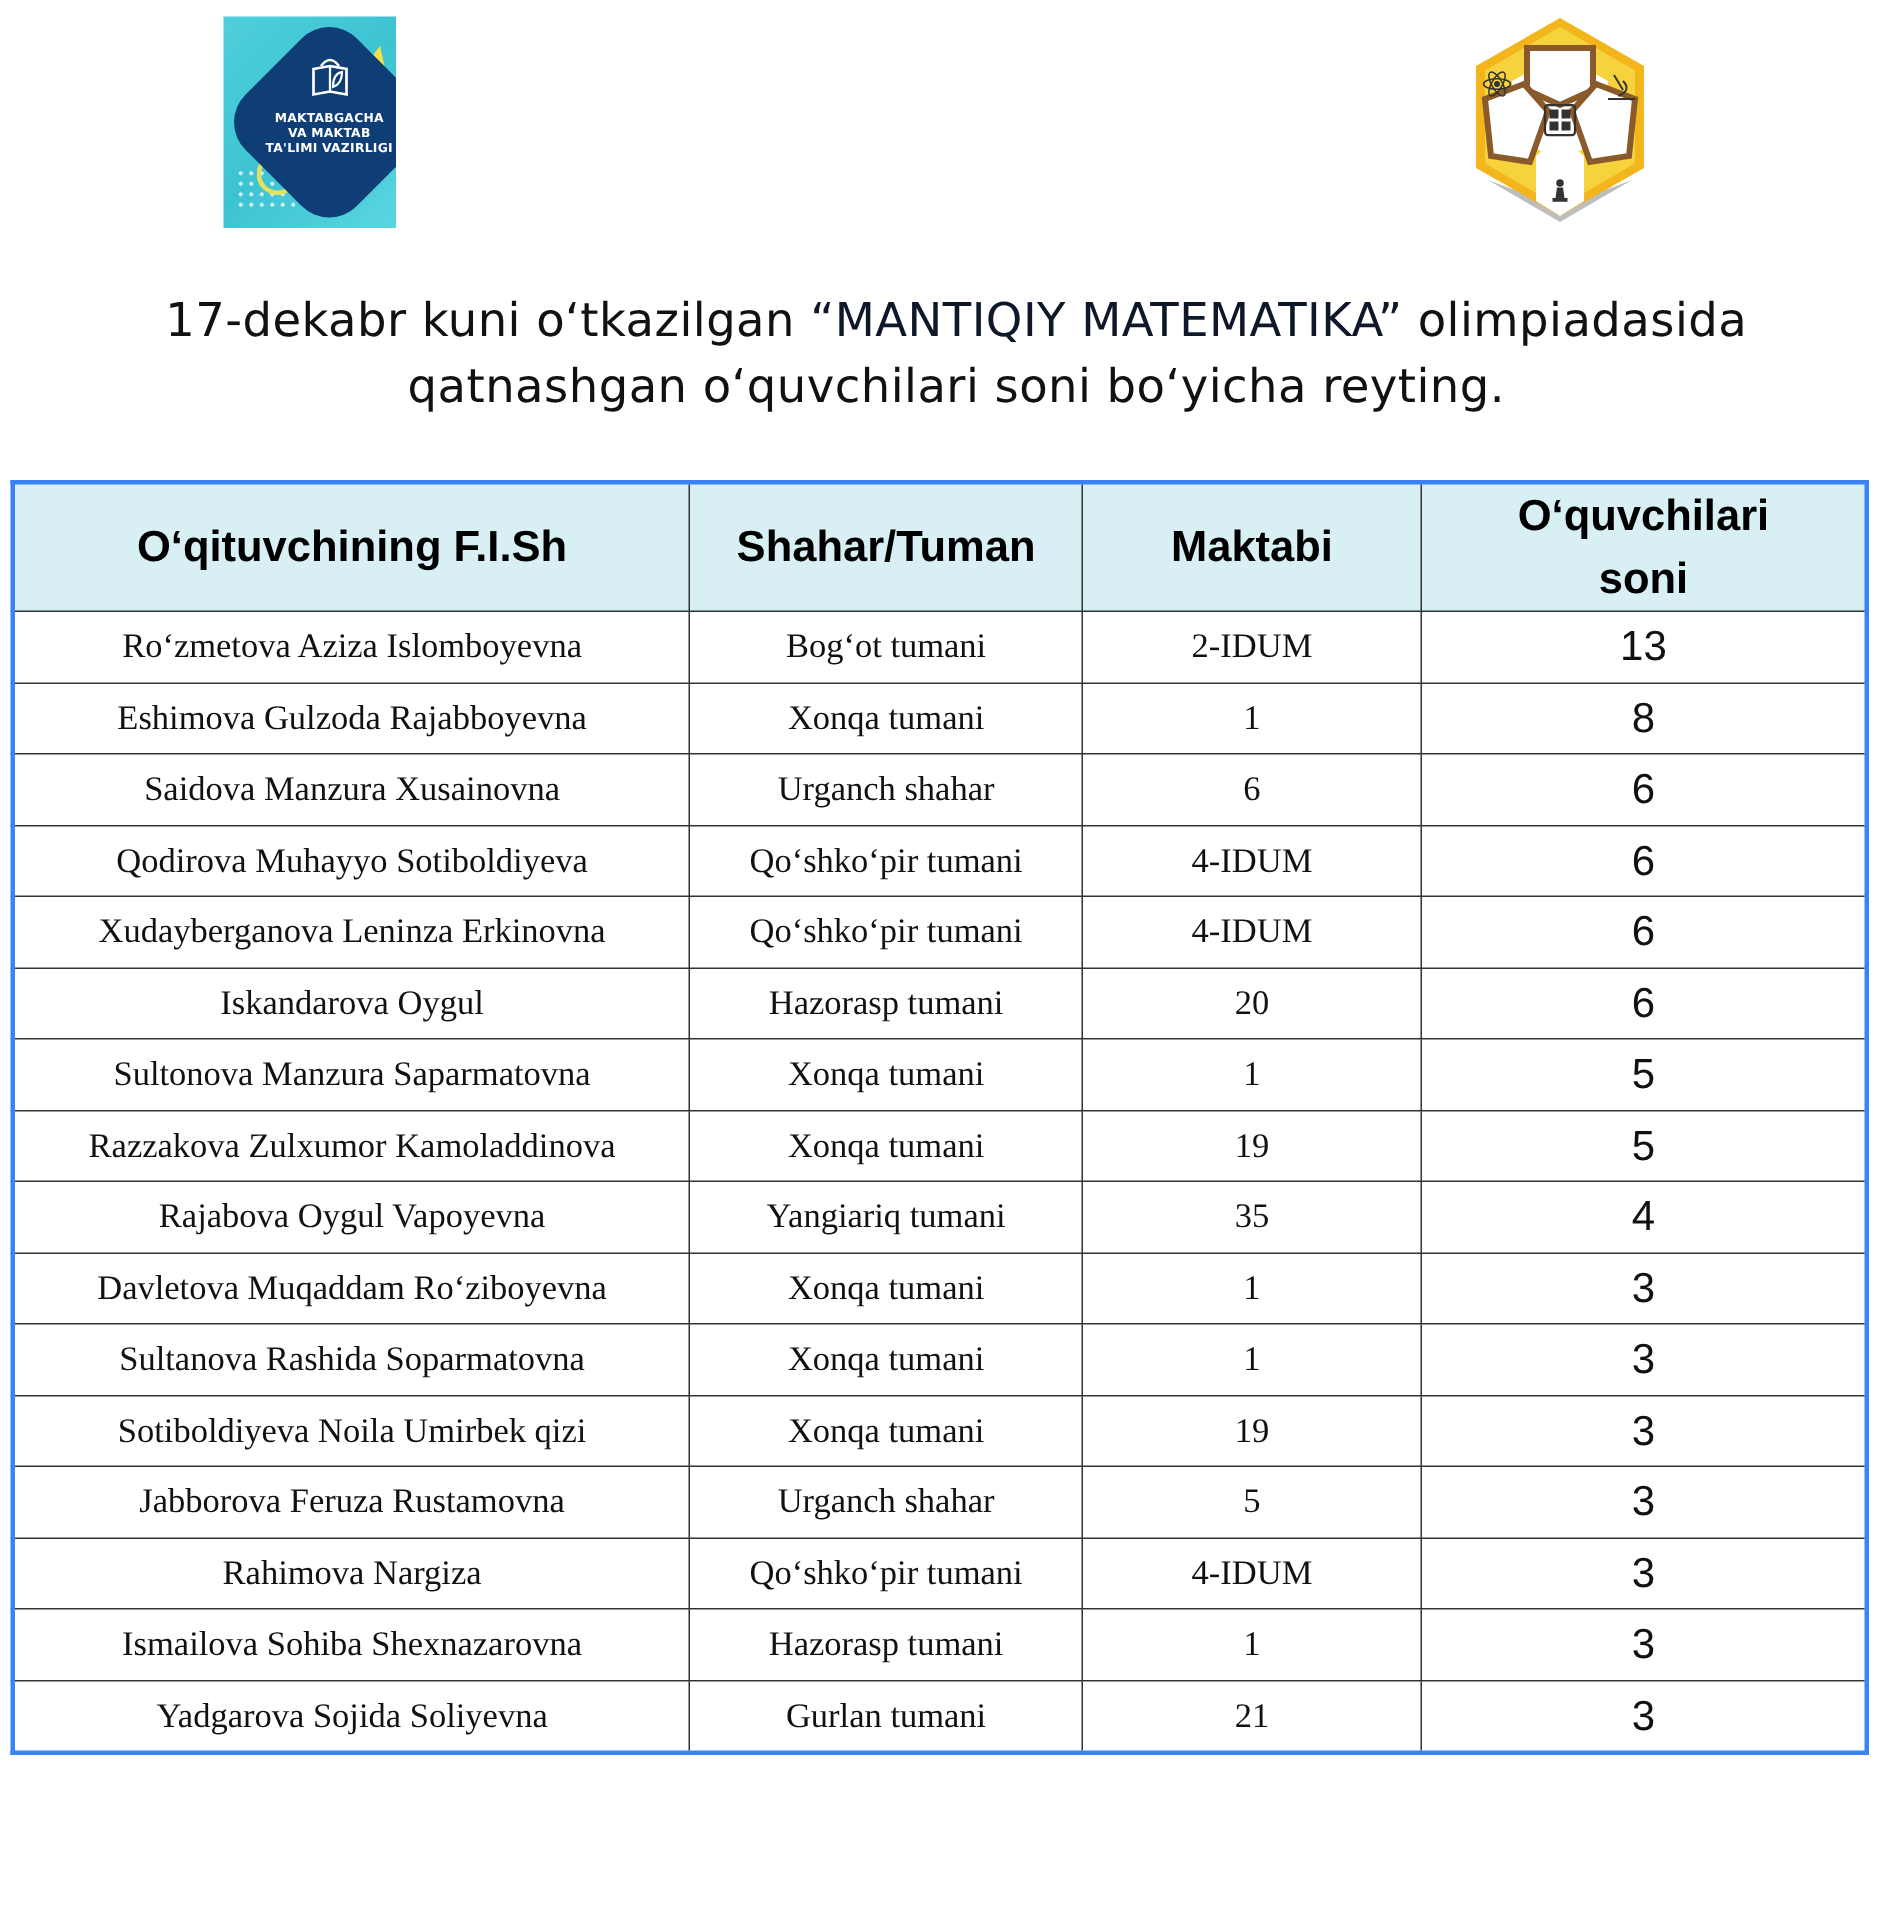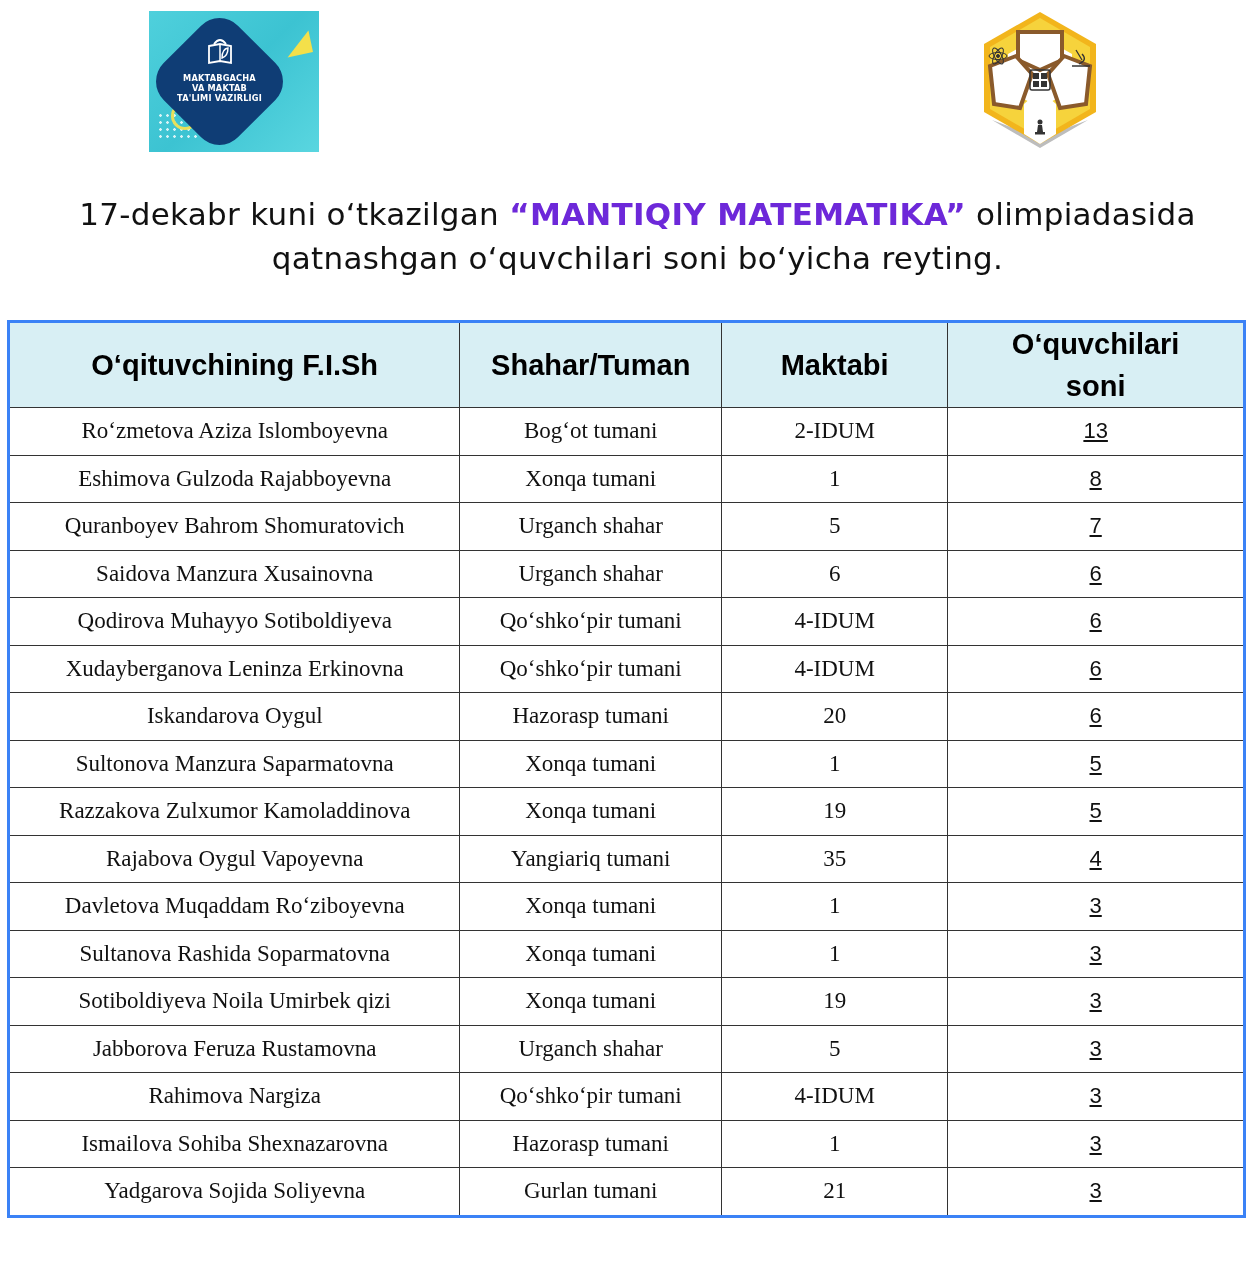--- a/index.html
+++ b/index.html
@@ -1,19 +1,19 @@
 <!DOCTYPE html>
 <html><head>
   <meta charset="utf-8">
   <style>
     html, body { margin: 0; padding: 0; background: #ffffff; }
     body { width: 1255px; height: 1280px; position: relative; overflow: hidden; font-family: "DejaVu Sans", sans-serif; color: #111; }
 
     .logo-left {
-      position: absolute; left: 149px; top: 11px; width: 170px; height: 141px;
+      position: absolute; left: 149px; top: 11px; width: 115px; height: 141px;
       background: linear-gradient(135deg, #4fd0dc 0%, #3cc3d2 50%, #5ad6e0 100%);
       overflow: hidden;
     }
     .logo-left .deco-tri {
       position: absolute; right: 8px; top: 22px; width: 0; height: 0;
       border-left: 26px solid transparent; border-bottom: 22px solid #f4e04a; transform: rotate(-12deg);
     }
     .logo-left .deco-dots {
       position: absolute; left: 8px; bottom: 10px; width: 40px; height: 30px;
       background-image: radial-gradient(#ffffff 1.2px, transparent 1.5px);
@@ -34,32 +34,32 @@
     .logo-left .org {
       font-family: "DejaVu Sans", sans-serif; font-weight: bold; font-size: 8.2px; line-height: 10px; letter-spacing: .2px; white-space: pre-line;
     }
 
     .logo-right { position: absolute; left: 972px; top: 8px; width: 136px; height: 144px; }
 
     .title {
       position: absolute; left: 0; top: 192px; width: 1275px; text-align: center;
       font-family: "DejaVu Sans", sans-serif; font-size: 31px; line-height: 44px; color: #111; letter-spacing: .3px;
     }
-    .title .accent { color: #6d28d9; font-weight: bold; }
+    .title .accent { color: #0f172a; font-weight: normal; }
 
     table.rating {
       position: absolute; left: 7px; top: 320px; width: 1239px; border-collapse: collapse;
       border: 3px solid #3b82f6;
     }
     table.rating th, table.rating td { border: 1.5px solid #333; text-align: center; padding: 0; }
     table.rating thead th {
       background: #d8eff4; height: 84px; font-family: "Liberation Sans", sans-serif; font-weight: bold; font-size: 29px; line-height: 42px; color: #000;
     }
     table.rating tbody td { height: 46.5px; font-family: "Liberation Serif", serif; font-size: 23px; color: #111; }
-    table.rating tbody td.count { font-family: "Liberation Sans", sans-serif; font-size: 22px; text-decoration: underline; }
+    table.rating tbody td.count { font-family: "Liberation Sans", sans-serif; font-size: 28px; }
     col.c1 { width: 453px; } col.c2 { width: 262px; } col.c3 { width: 227px; } col.c4 { width: 297px; }
   </style>
 </head>
 <body>
 
 <div class="logo-left">
   <div class="deco-tri"></div>
   <div class="deco-dots"></div>
   <div class="deco-ring"></div>
   <div class="badge"></div>
@@ -135,26 +135,20 @@
         <td>2-IDUM</td>
         <td class="count">13</td>
       </tr>
       <tr>
         <td>Eshimova Gulzoda Rajabboyevna</td>
         <td>Xonqa tumani</td>
         <td>1</td>
         <td class="count">8</td>
       </tr>
       <tr>
-        <td>Quranboyev Bahrom Shomuratovich</td>
-        <td>Urganch shahar</td>
-        <td>5</td>
-        <td class="count">7</td>
-      </tr>
-      <tr>
         <td>Saidova Manzura Xusainovna</td>
         <td>Urganch shahar</td>
         <td>6</td>
         <td class="count">6</td>
       </tr>
       <tr>
         <td>Qodirova Muhayyo Sotiboldiyeva</td>
         <td>Qo‘shko‘pir tumani</td>
         <td>4-IDUM</td>
         <td class="count">6</td>

